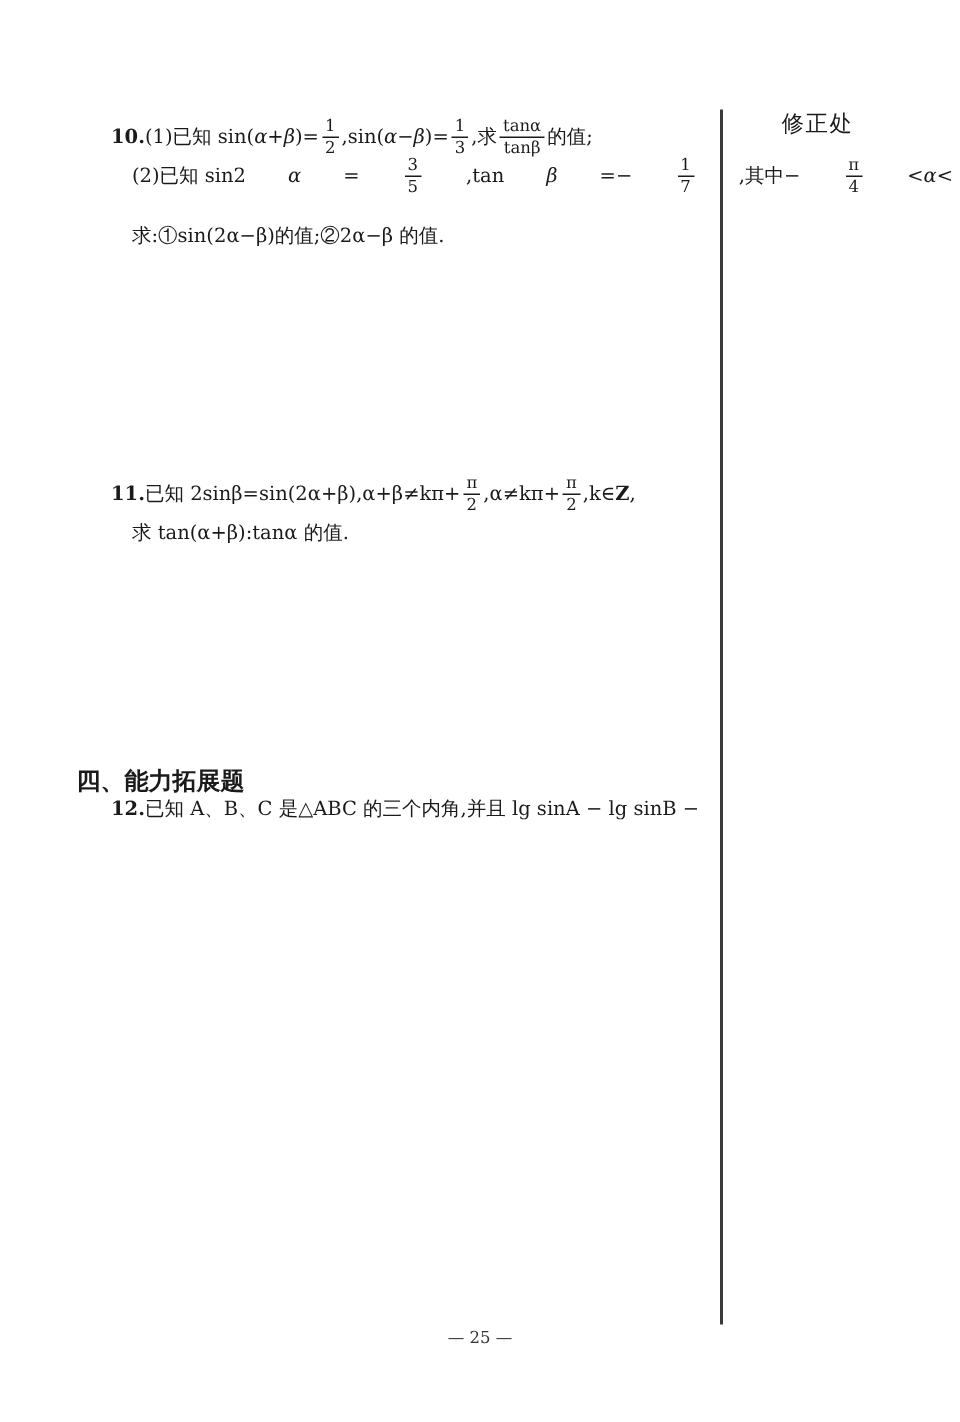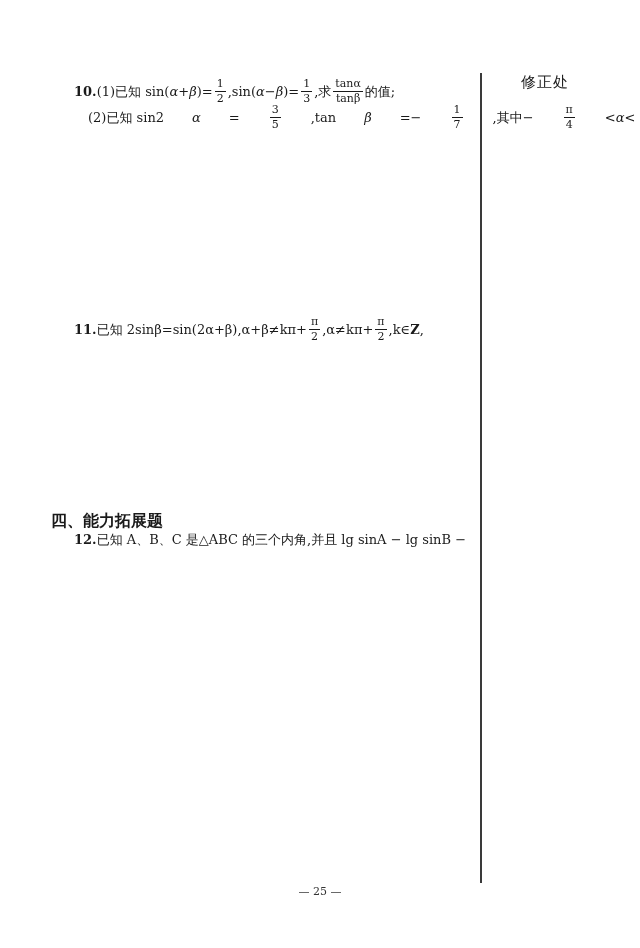--- a/index.html
+++ b/index.html
@@ -95,37 +95,39 @@
       <span class="den">4</span>
     </span>
     <span class="it">&lt;α&lt;</span>
     <span class="frac">
       <span class="num">π</span>
       <span class="den">4</span>
     </span>
     <span>,0&lt;β&lt;π.</span>
   </div>
 
+  <div class="line" style="left:88px; top:148px;">求:①sin(2α−β)的值;②2α−β 的值.</div>
 
   <div class="line" style="left:74px; top:316px;">
     <span class="qnum">11.</span>
     <span>已知 2sinβ=sin(2α+β),α+β≠kπ+</span>
     <span class="frac">
       <span class="num">π</span>
       <span class="den">2</span>
     </span>
     <span>,α≠kπ+</span>
     <span class="frac">
       <span class="num">π</span>
       <span class="den">2</span>
     </span>
     <span>,k∈</span>
     <span class="b">Z</span>
     <span>,</span>
   </div>
+  <div class="line" style="left:88px; top:346px;">求 tan(α+β):tanα 的值.</div>
 
   <div class="section-title">四、能力拓展题</div>
 
   <div class="line" style="left:74px; top:530px;">
     <span class="qnum">12.</span>
     <span>已知 A、B、C 是△ABC 的三个内角,并且 lg sinA − lg sinB −</span>
   </div>
 
   <div class="page-num">— 25 —</div>
 </div>

